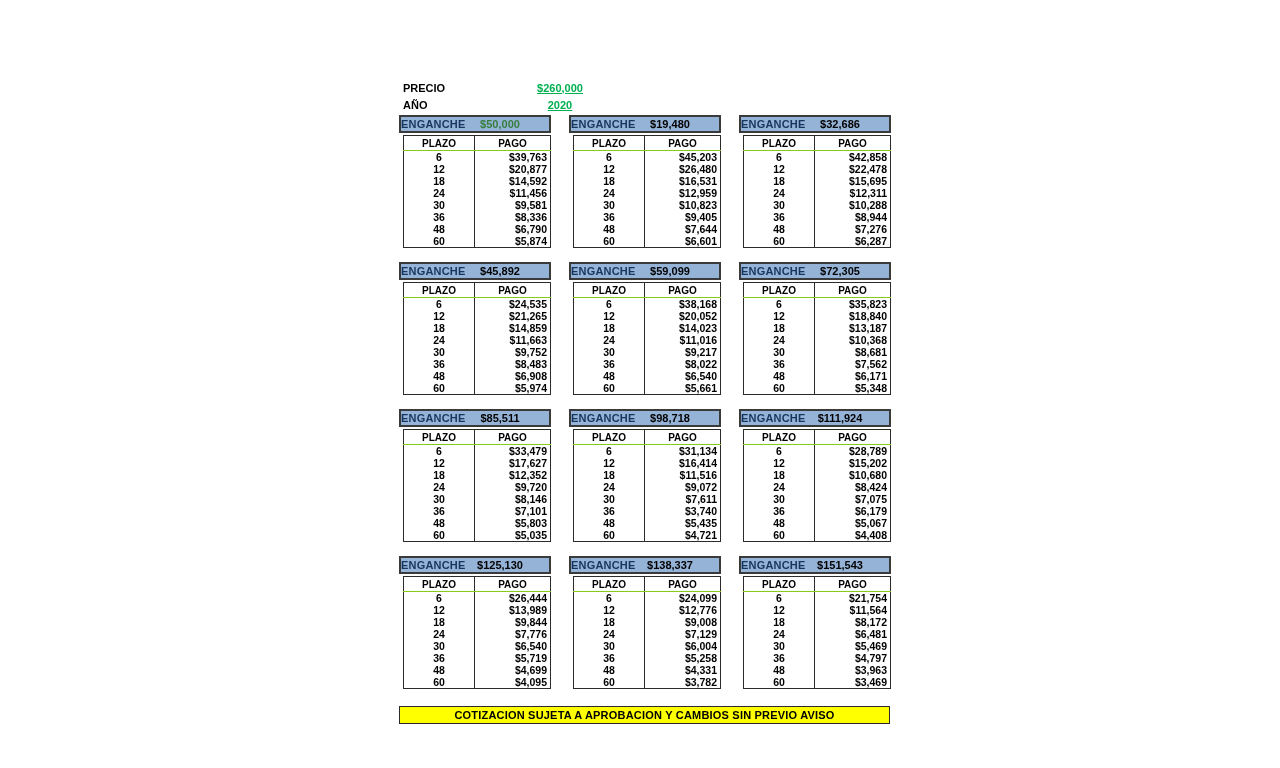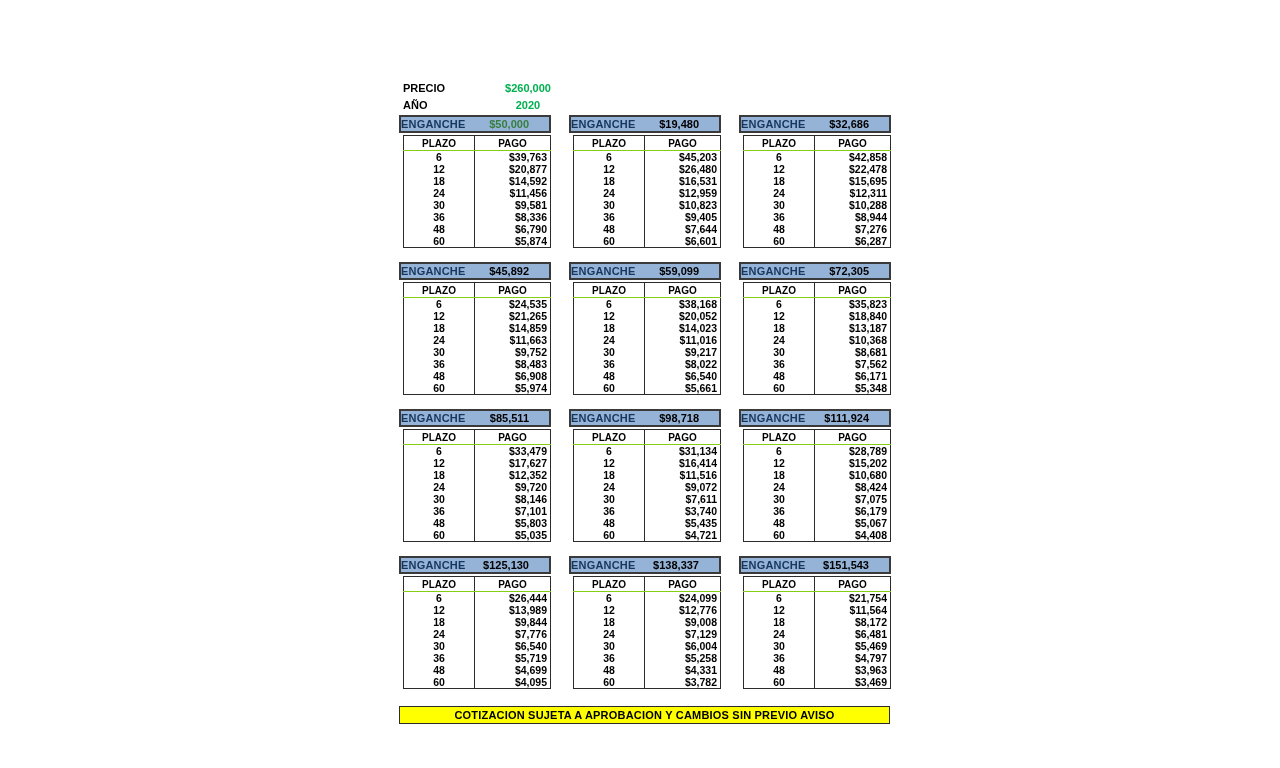--- a/index.html
+++ b/index.html
@@ -15,23 +15,23 @@
   .title {
     position: absolute;
     left: 399px; top: 46px; width: 492px;
     text-align: center;
     font-size: 19px;
     font-weight: bold;
     letter-spacing: 0.6px;
     color: var(--title-blue, #2878C8);
   }
   .info-block { position: absolute; left: 403px; top: 79px; }
-  .info-row { display: flex; height: 17px; align-items: center; }
+  .info-row { display: flex; height: 17px; align-items: center; gap: 32px; }
   .info-label { width: 78px; font-size: 11px; font-weight: bold; color: #000; }
-  .info-value { width: 94px; text-align: center; font-size: 11px; font-weight: bold; color: var(--green, #00B050); }
+  .info-value { width: 94px; text-align: center; font-size: 11px; font-weight: bold; color: var(--green, #00B050); text-decoration: underline; }
   .plans-grid {
     position: absolute;
     left: 399px; top: 115px;
     display: grid;
     grid-template-columns: repeat(3, 152px);
     column-gap: 18px;
     row-gap: 14px;
   }
   .plan-header {
     width: 152px; height: 18px;
@@ -43,21 +43,21 @@
   }
   .enganche-label {
     font-size: 11px;
     font-weight: bold;
     color: #17365D;
     letter-spacing: 0.2px;
   }
   .enganche-value {
     width: 78px;
     padding-right: 20px;
-    text-align: right;
+    text-align: center;
     font-size: 11px;
     font-weight: bold;
     color: #000;
   }
   .enganche-value.green { color: var(--dark-green, #377E3F); }
   .plan-table {
     margin: 2px 0 0 4px;
     width: 148px;
     border-collapse: collapse;
     border: 1.5px solid #2b2b2b;

